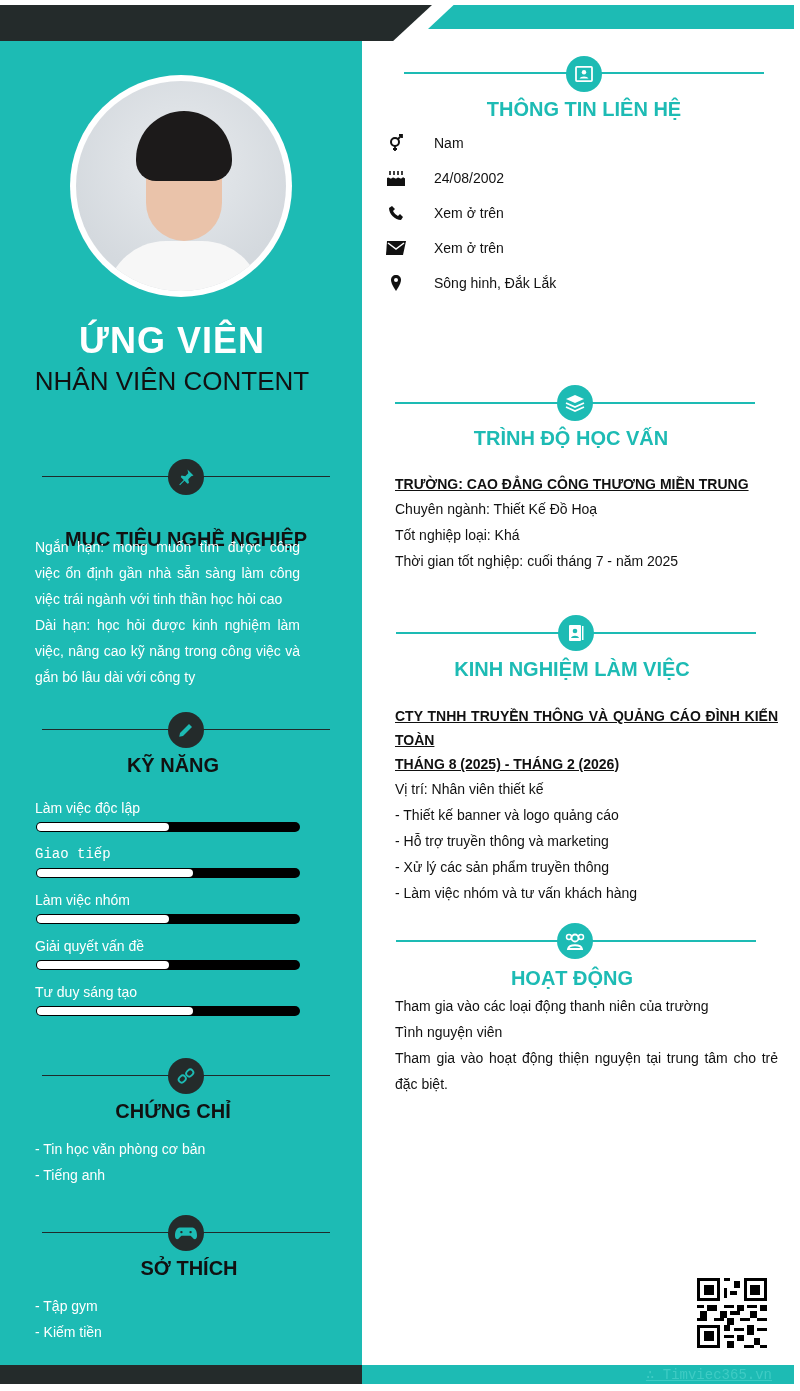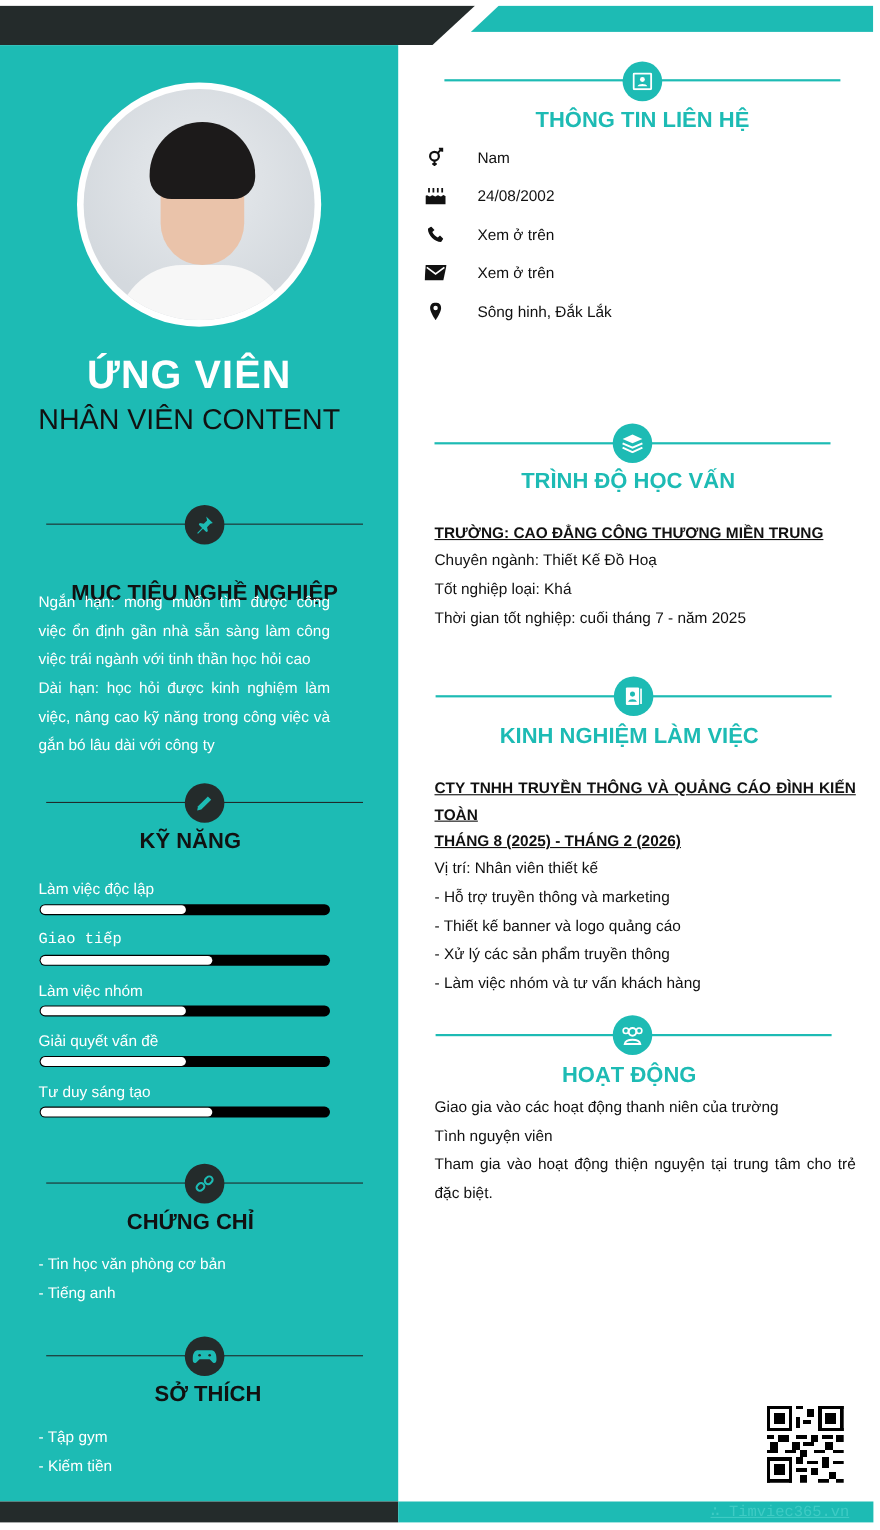--- a/index.html
+++ b/index.html
@@ -219,38 +219,38 @@
       <rect x="14" y="2" width="1.5" height="14" fill="#fff"></rect>
       <circle cx="7" cy="7" r="2.3" fill="#1dbbb4"></circle>
       <path d="M3 14c1-3 7-3 8 0z" fill="#1dbbb4"></path>
     </svg>
 </div>
 <div class="mn-title" style="left:396px;width:352px;top:658px;">KINH NGHIỆM LÀM VIỆC</div>
 <div class="mn-text" style="top:704px;">
   <div class="mn-bold">CTY TNHH TRUYỀN THÔNG VÀ QUẢNG CÁO ĐÌNH KIẾN TOÀN</div>
   <div class="mn-bold">THÁNG 8 (2025) - THÁNG 2 (2026)</div>
   <div>Vị trí: Nhân viên thiết kế</div>
+  <div>- Thiết kế banner và logo quảng cáo</div>
   <div>- Hỗ trợ truyền thông và marketing</div>
-  <div>- Thiết kế banner và logo quảng cáo</div>
   <div>- Xử lý các sản phẩm truyền thông</div>
   <div>- Làm việc nhóm và tư vấn khách hàng</div>
 </div>
 
 <div class="mn-line" style="left:396px;top:940px;width:360px;"></div>
 <div class="mn-icon" style="left:557px;top:923px;">
   <svg width="22" height="18" viewBox="0 0 22 18">
       <circle cx="11" cy="6" r="3.5" fill="none" stroke="#fff" stroke-width="1.8"></circle>
       <path d="M4 17c1-5 13-5 14 0z" fill="none" stroke="#fff" stroke-width="1.8"></path>
       <circle cx="5" cy="5" r="2.5" fill="none" stroke="#fff" stroke-width="1.5"></circle>
       <circle cx="17" cy="5" r="2.5" fill="none" stroke="#fff" stroke-width="1.5"></circle>
     </svg>
 </div>
 <div class="mn-title" style="left:396px;width:352px;top:967px;">HOẠT ĐỘNG</div>
 <div class="mn-text" style="top:993px;">
-  <div>Giao gia vào các hoạt động thanh niên của trường</div>
+  <div>Tham gia vào các loại động thanh niên của trường</div>
   <div>Tình nguyện viên</div>
   <div>Tham gia vào hoạt động thiện nguyện tại trung tâm cho trẻ đặc biệt.</div>
 </div>
 
 <svg class="qr" viewBox="0 0 21 21" shape-rendering="crispEdges">
   <rect width="21" height="21" fill="#fff"></rect>
   <g fill="#000">
     <rect x="0" y="0" width="7" height="1"></rect>
       <rect x="0" y="6" width="7" height="1"></rect>
       <rect x="0" y="0" width="1" height="7"></rect>

